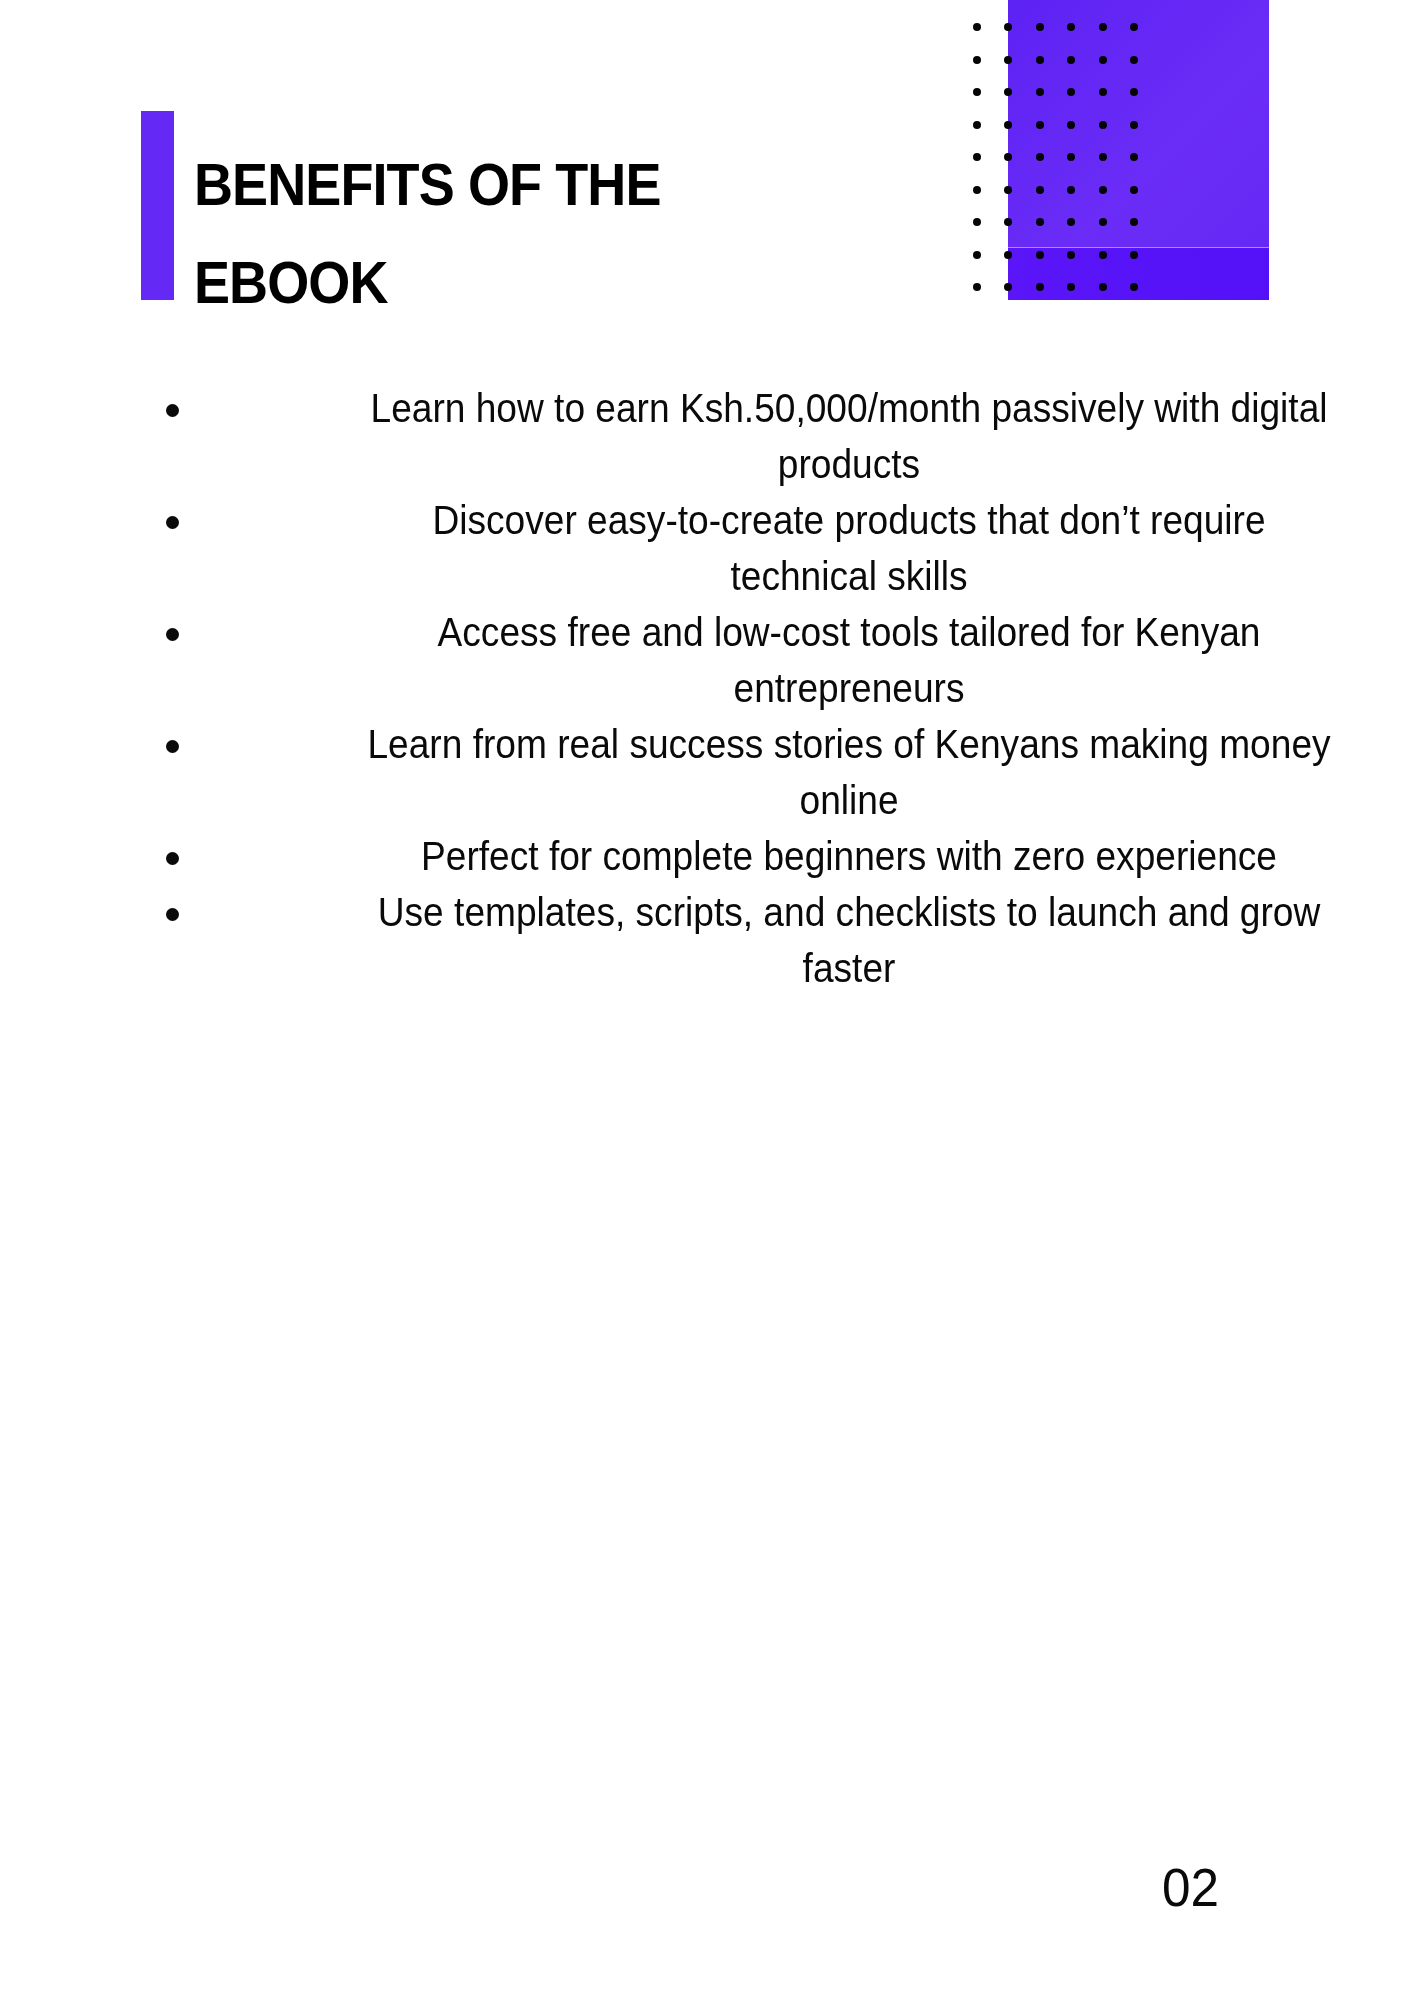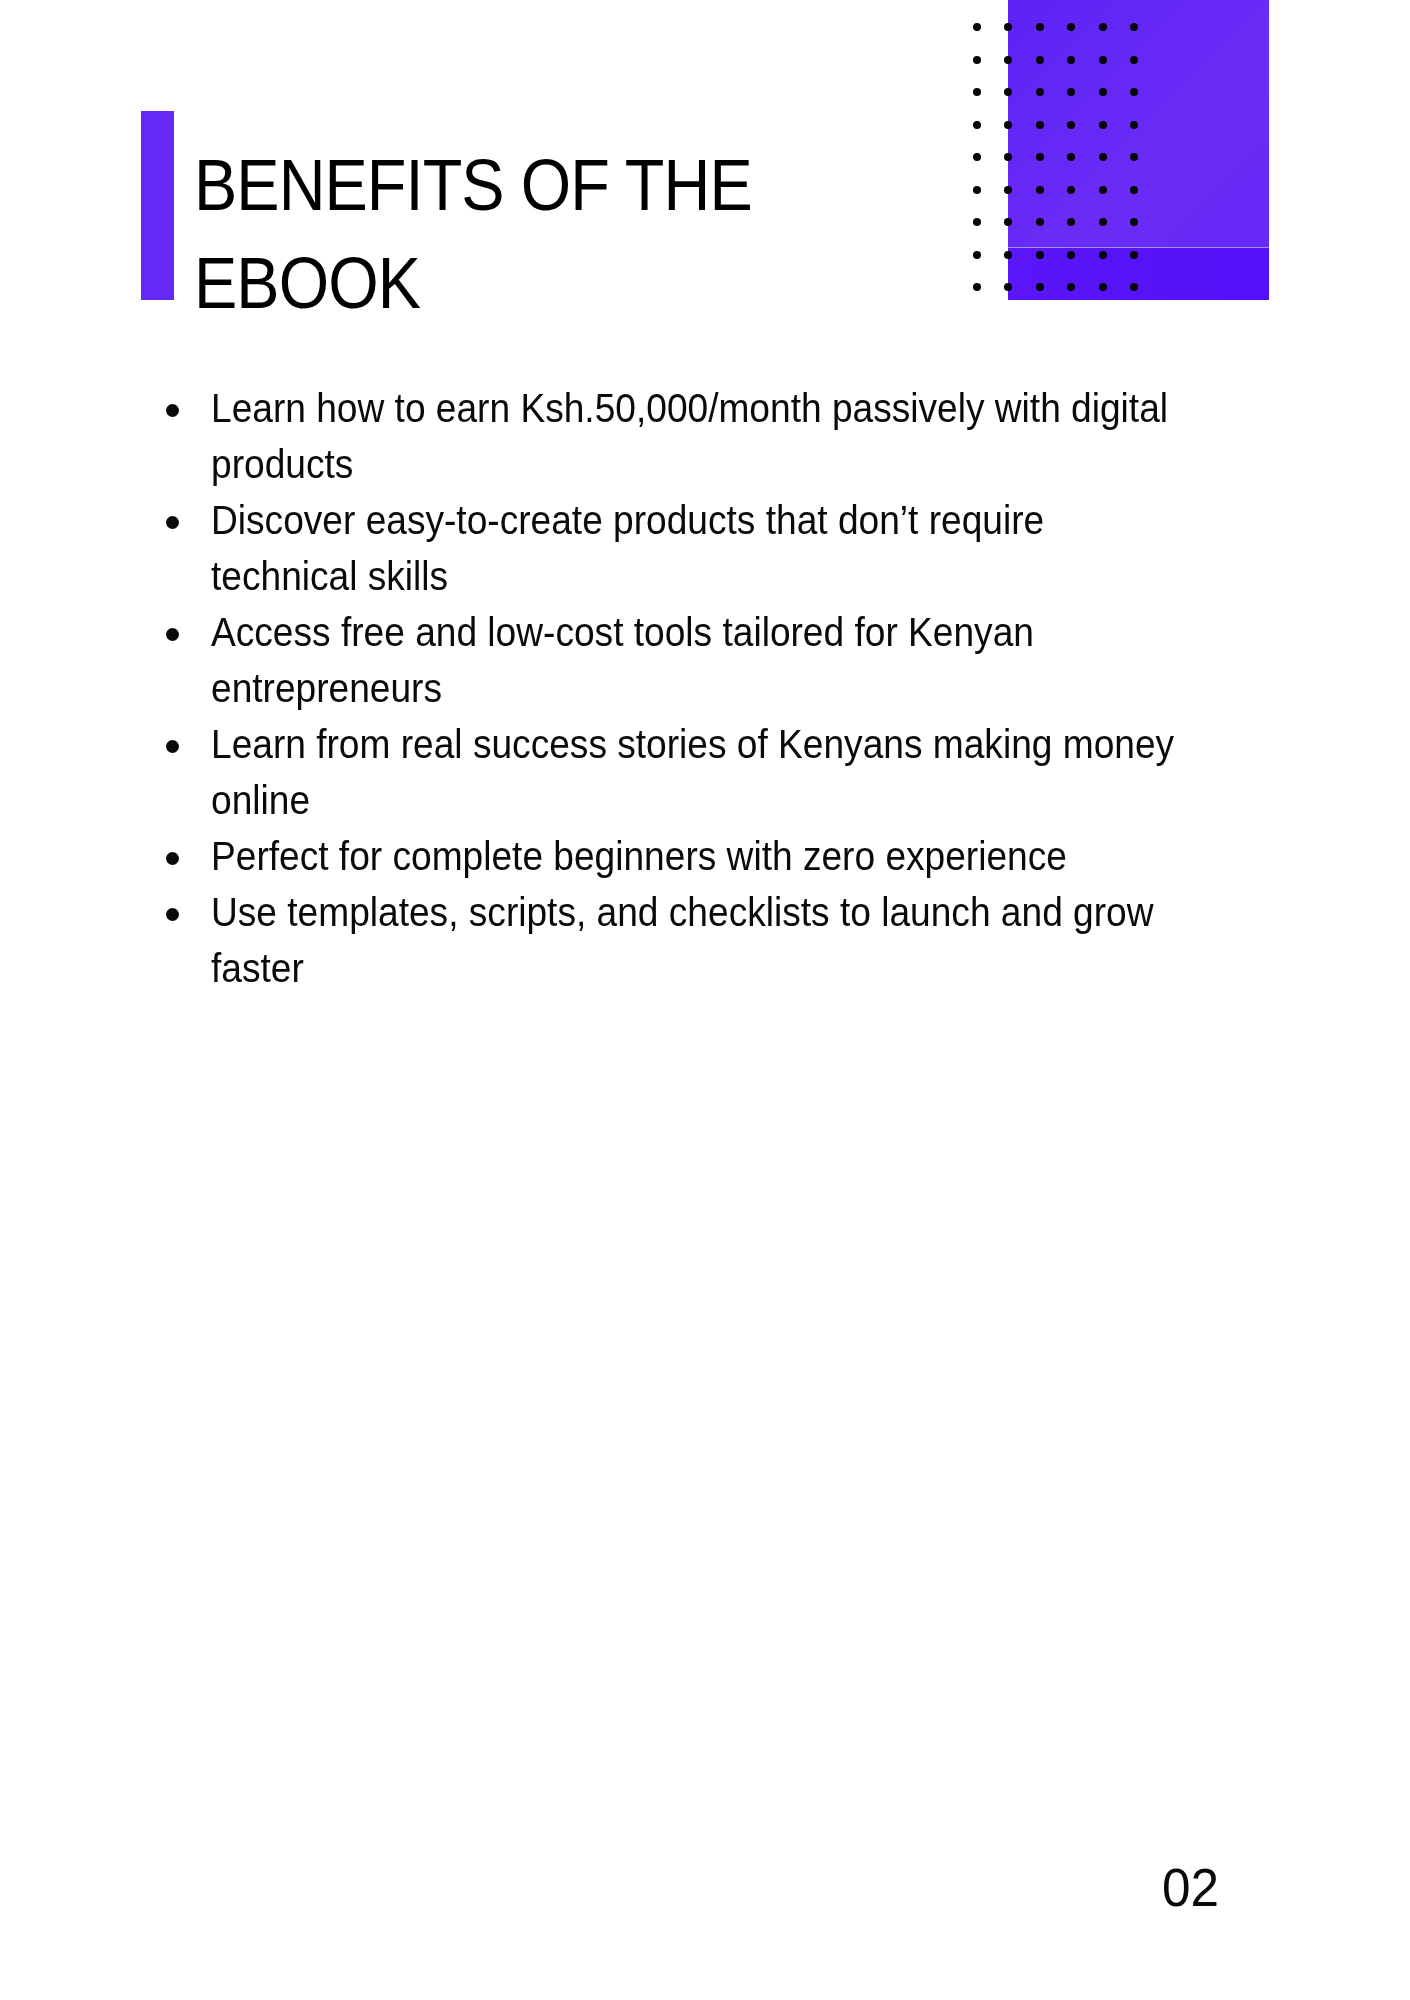--- a/index.html
+++ b/index.html
@@ -7,25 +7,25 @@
          font-family: "Liberation Sans", sans-serif; color: #0a0a0a; }
   .accent-block { position: absolute; left: 1008px; top: 0; width: 261px; height: 300px; }
   .accent-top { position: absolute; left: 0; top: 0; width: 100%; height: 247px;
                 background: linear-gradient(135deg, #5d22f4 0%, #6a2cf6 60%, #6629f5 100%); }
   .accent-seam { position: absolute; left: 0; top: 247px; width: 100%; height: 1px; background: #a98cf8; }
   .accent-bottom { position: absolute; left: 0; top: 248px; width: 100%; height: 52px;
                    background: linear-gradient(90deg, #5a16f7 0%, #5411f8 100%); }
   .dot-grid { position: absolute; left: 0; top: 0; width: 1410px; height: 320px; pointer-events: none; }
   .dot { position: absolute; width: 8px; height: 8px; border-radius: 50%; background: #050505; }
   .title-bar { position: absolute; left: 141px; top: 111px; width: 33px; height: 189px; background: #6429f5; }
-  .title { position: absolute; left: 194px; top: 136px; margin: 0; font-weight: 400;
-           font-size: 72px; line-height: 98px; letter-spacing: -1px; color: #000; }
+  .title { position: absolute; left: 194px; top: 136px; margin: 0; font-weight: 700;
+           font-size: 60px; line-height: 98px; letter-spacing: -1px; color: #000; }
   .title-line { display: block; white-space: nowrap; transform: scaleX(0.9); transform-origin: left center; }
   .benefits { position: absolute; left: 0; top: 380px; margin: 0; padding: 0; list-style: none; width: 1410px; }
-  .benefit { position: relative; }
+  .benefit { position: relative; text-align: center; }
   .bullet { position: absolute; left: 166px; width: 13px; height: 13px; border-radius: 50%; background: #0a0a0a; }
   .line { display: block; position: relative; left: 211px; height: 56px; line-height: 56px;
           font-size: 41px; white-space: nowrap; transform: scaleX(0.905); transform-origin: left center; }
   .page-number { position: absolute; left: 1162px; top: 1857px; font-size: 54px; line-height: 60px;
                  color: #0a0a0a; transform: scaleX(0.95); transform-origin: left center; }
 </style>
 </head>
 <body>
 
 <div class="accent-block">

